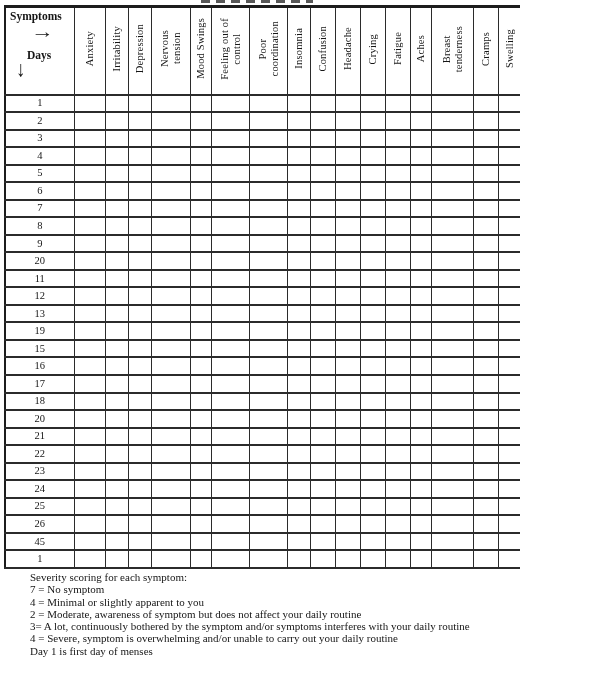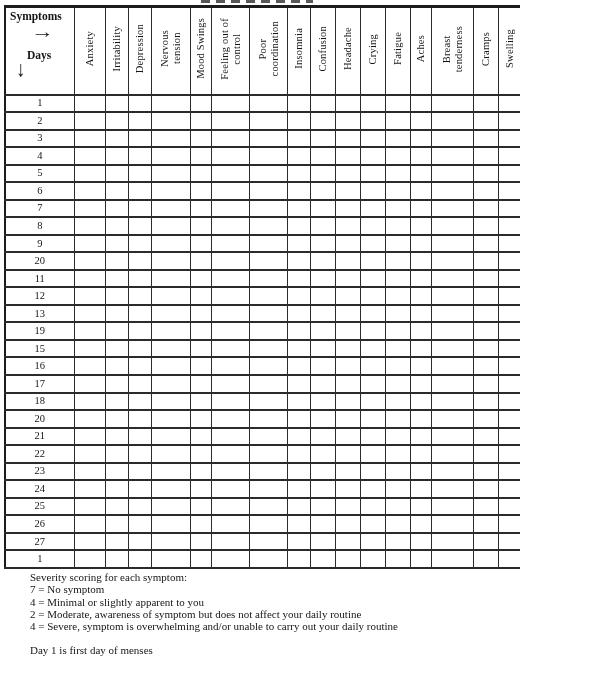--- a/index.html
+++ b/index.html
@@ -61,21 +61,21 @@
     padding: 3px 2px 0 4px;
   }
   .dt-word { font-size: 11.5px; text-decoration: underline; }
   .day-cell { text-align: center; font-size: 10.5px; line-height: 10px; }
   .footer {
     position: absolute;
     left: 30px; top: 571px;
     font-size: 11px;
     line-height: 12.3px;
   }
-  .footer-note { margin-top: 12px; }
+  .footer-note { }
 </style>
 </head>
 <body>
 
 <div class="page">
 
   <div class="clipped-title"></div>
 
   <table class="form-table">
     <colgroup id="cols">
@@ -657,21 +657,21 @@
           <td></td>
           <td></td>
           <td></td>
           <td></td>
           <td></td>
           <td></td>
           <td></td>
           <td></td>
         </tr>
         <tr>
-          <td class="day-cell">27</td>
+          <td class="day-cell">45</td>
           <td></td>
           <td></td>
           <td></td>
           <td></td>
           <td></td>
           <td></td>
           <td></td>
           <td></td>
           <td></td>
           <td></td>
@@ -706,17 +706,18 @@
           <td></td>
         </tr>
       </tbody>
   </table>
 
   <div class="footer">
     <div>Severity scoring for each symptom:</div>
     <div>7 = No symptom</div>
     <div>4 = Minimal or slightly apparent to you</div>
     <div>2 = Moderate, awareness of symptom but does not affect your daily routine</div>
+    <div>3= A lot, continuously bothered by the symptom and/or symptoms interferes with your daily routine</div>
     <div>4 = Severe, symptom is overwhelming and/or unable to carry out your daily routine</div>
     <div class="footer-note">Day 1 is first day of menses</div>
   </div>
 
 </div>
 
 </body></html>

